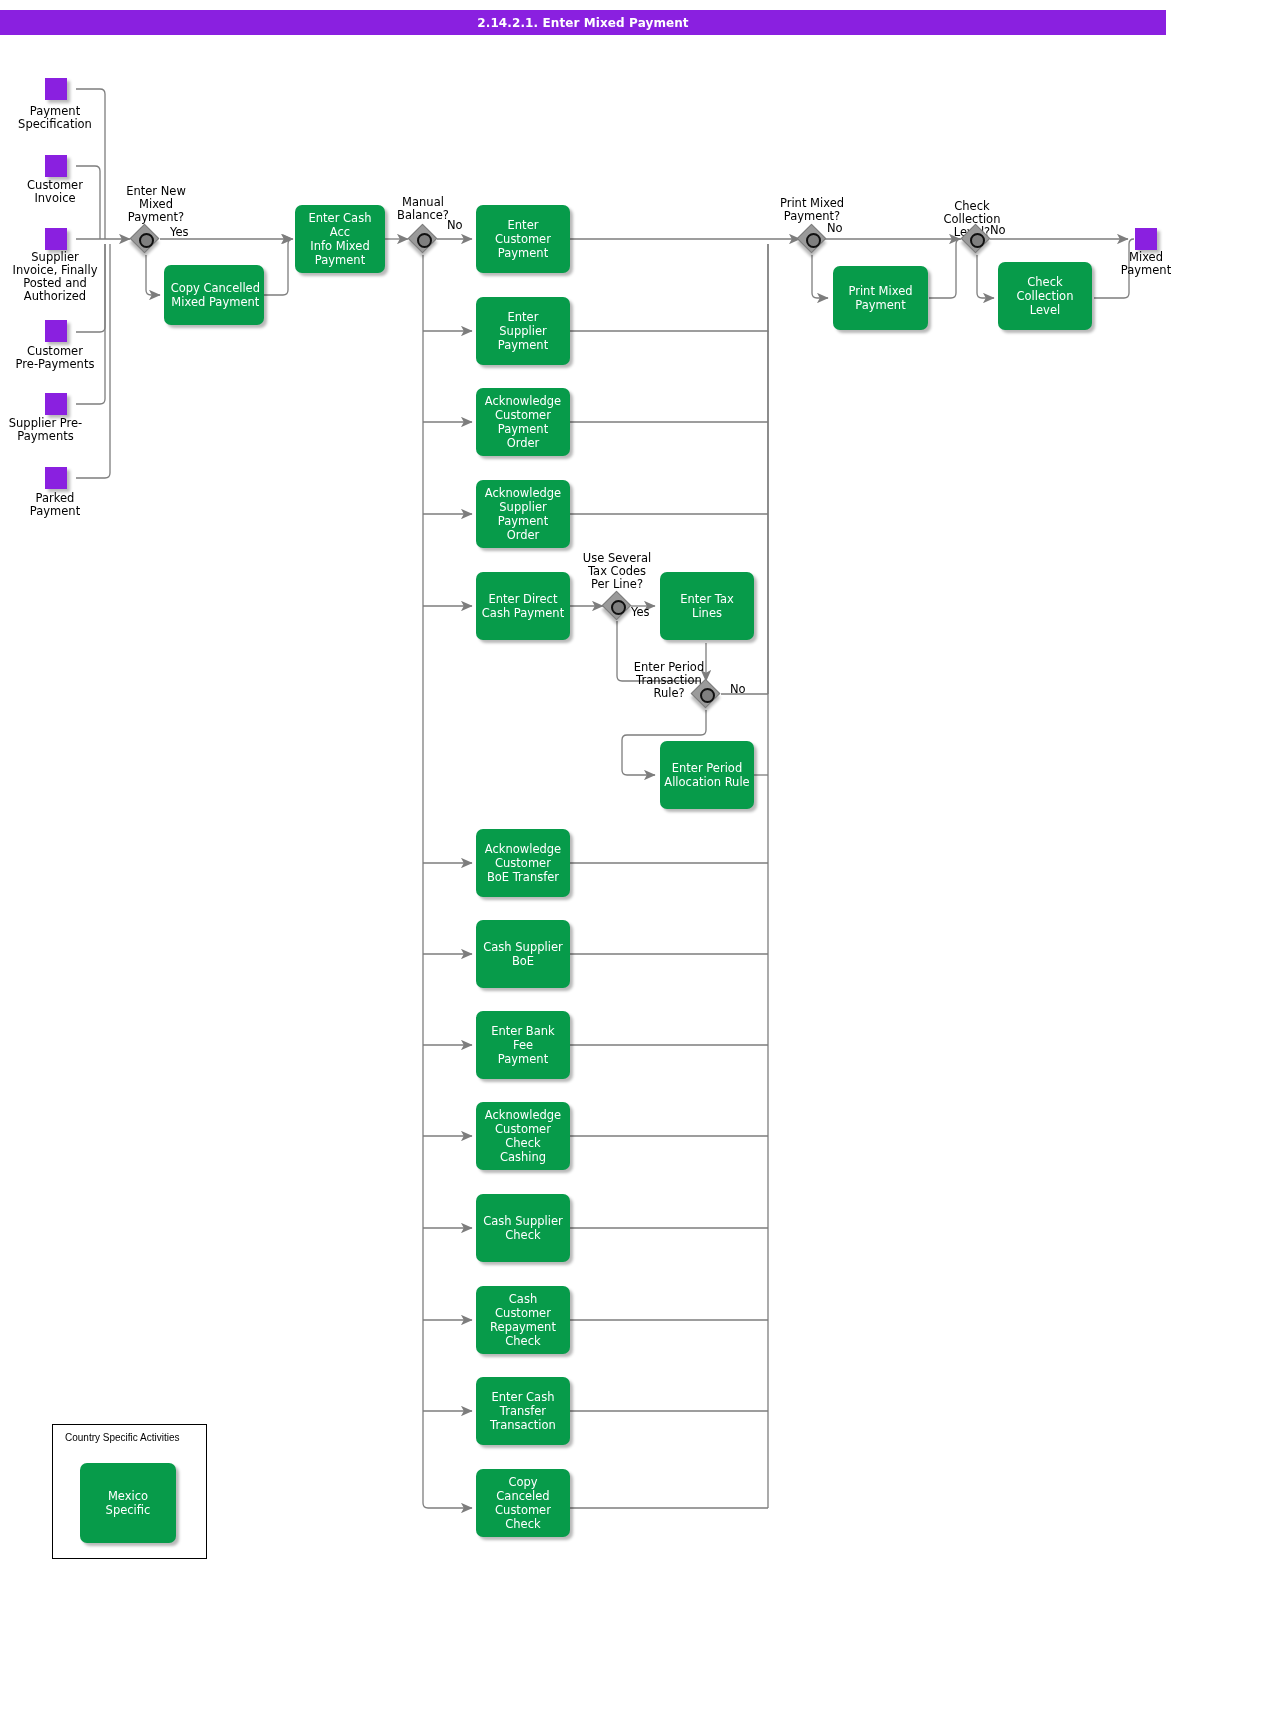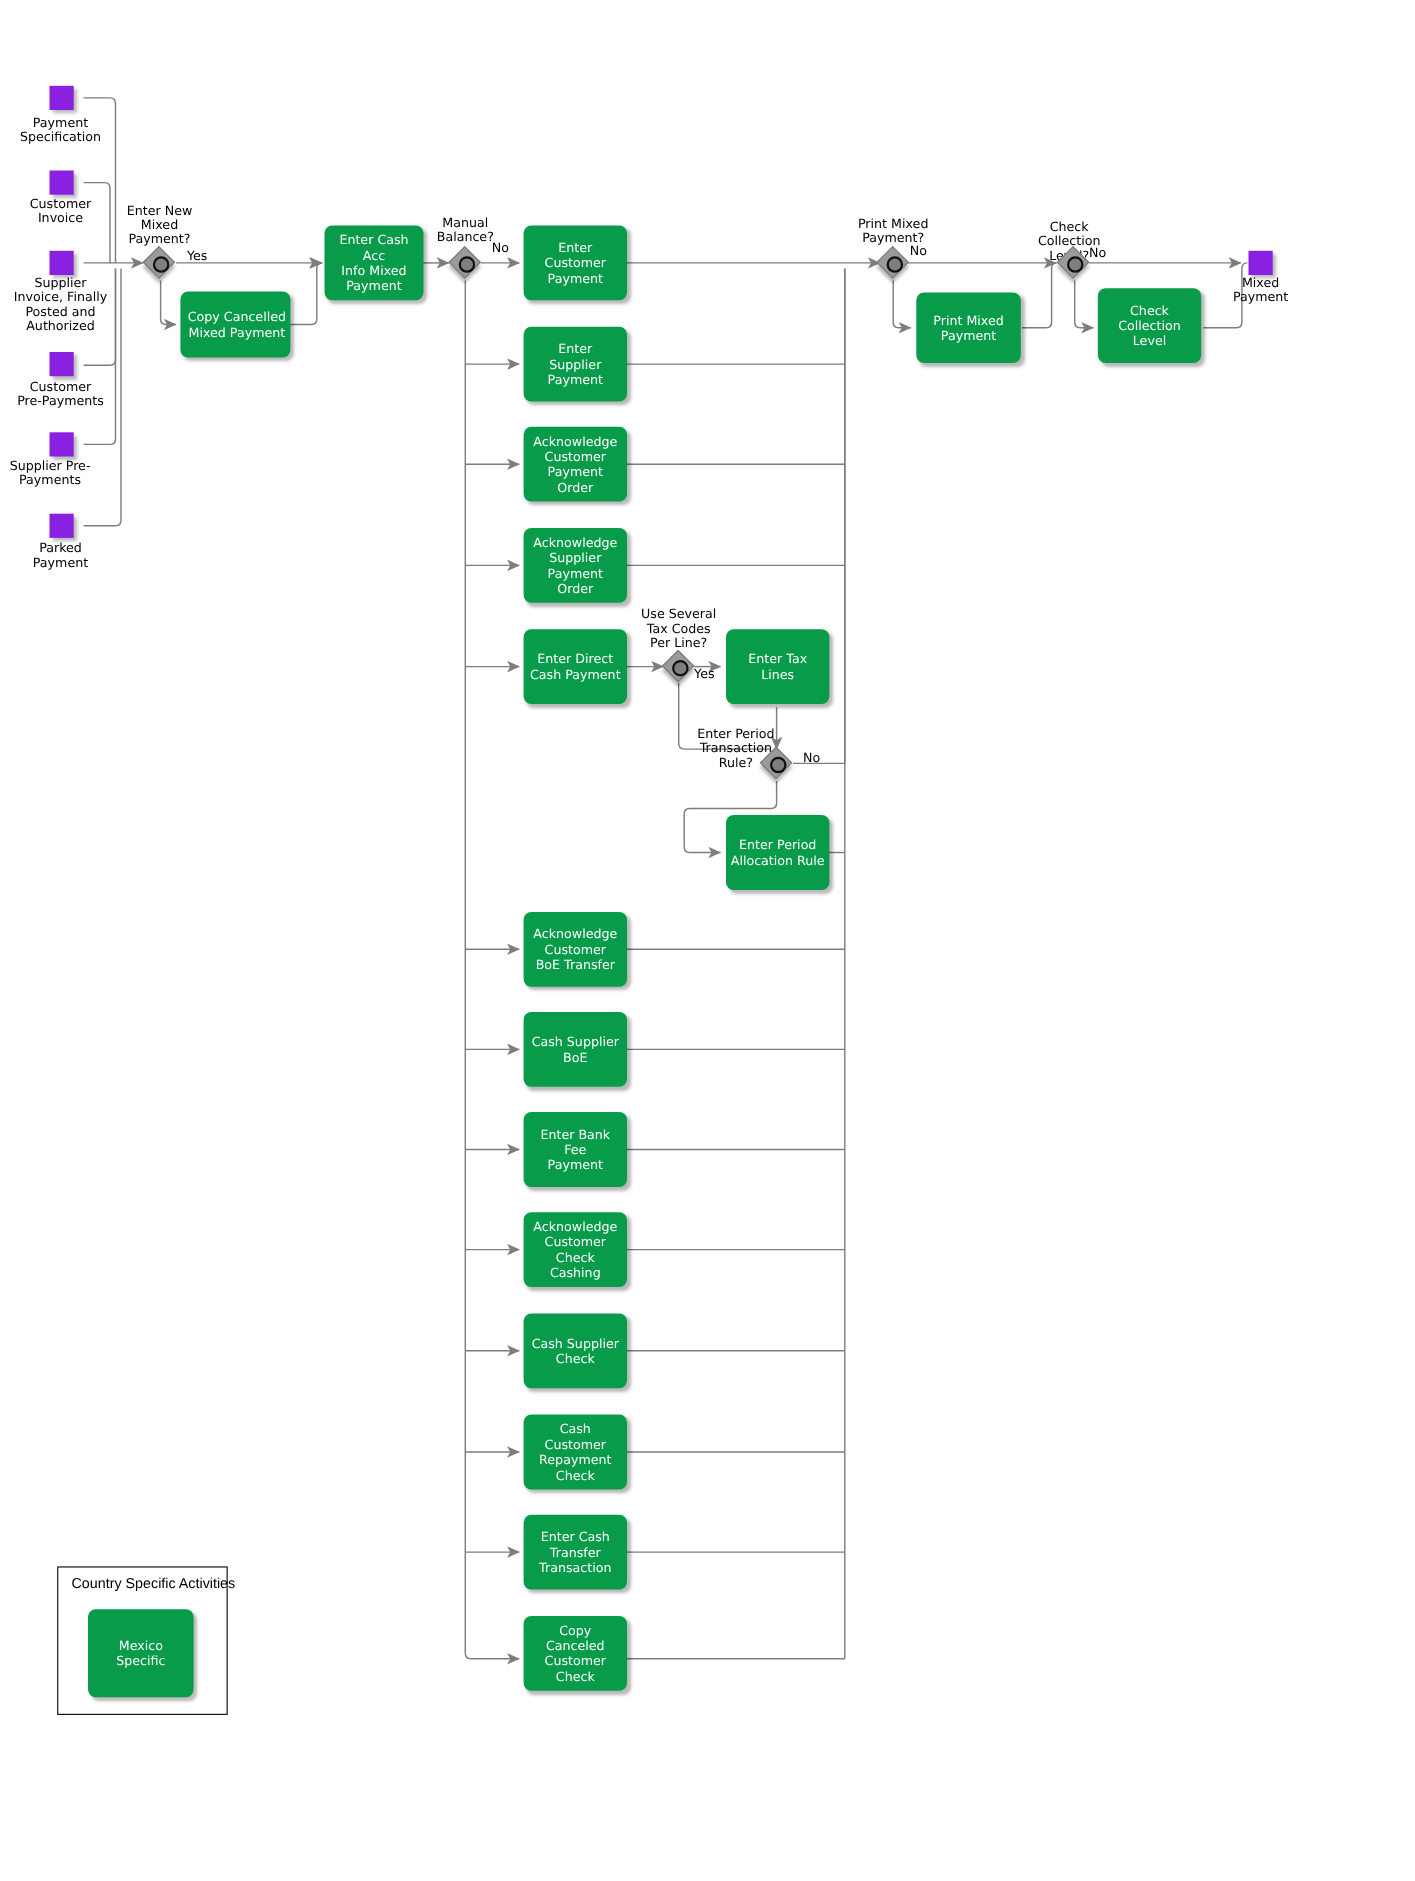--- a/index.html
+++ b/index.html
@@ -116,30 +116,31 @@
   }
   
   .legendbox {
     position: absolute;
     border: 1.5px solid #000000;
     background: #ffffff;
     box-sizing: border-box;
   }
   .legendtitle {
     position: absolute;
-    font-size: 13px;
+    font-size: 10px;
     color: #000000;
     font-family: "Liberation Sans", sans-serif;
   }
 </style>
 </head>
 <body>
 
 <div id="canvas">
 
+  <div class="titlebar">2.14.2.1. Enter Mixed Payment</div>
 
   <svg class="links" viewBox="0 0 1286 1710">
     <defs>
       <marker id="arw" markerWidth="9" markerHeight="8" refX="8.5" refY="4" orient="auto">
         <path d="M0,0 L9,4 L0,8 L2.2,4 Z" fill="#7d7d7d"></path>
       </marker>
     </defs>
     <g stroke="#7d7d7d" stroke-width="1.3" fill="none">
 
       <path d="M76,89 L100,89 Q105,89 105,94 L105,232"></path>
@@ -248,21 +249,21 @@
     <div>Supplier Pre-</div>
     <div>Payments</div>
   </div>
 
   <div class="eventsq" style="left:45px; top:467px;"></div>
   <div class="evlabel" style="left:0px; top:492px; width:110px;">
     <div>Parked</div>
     <div>Payment</div>
   </div>
 
-  <div class="glabel" style="left:95px; top:185px; width:100px;">
+  <div class="glabel" style="left:106px; top:185px; width:100px;">
     <div>Enter New</div>
     <div>Mixed</div>
     <div>Payment?</div>
   </div>
   <div class="gateway" style="left:131px; top:225px;">
     <div class="dia"></div>
     <div class="ring"></div>
   </div>
   <div class="edgelabel" style="left:170px; top:226px;">Yes</div>
 

